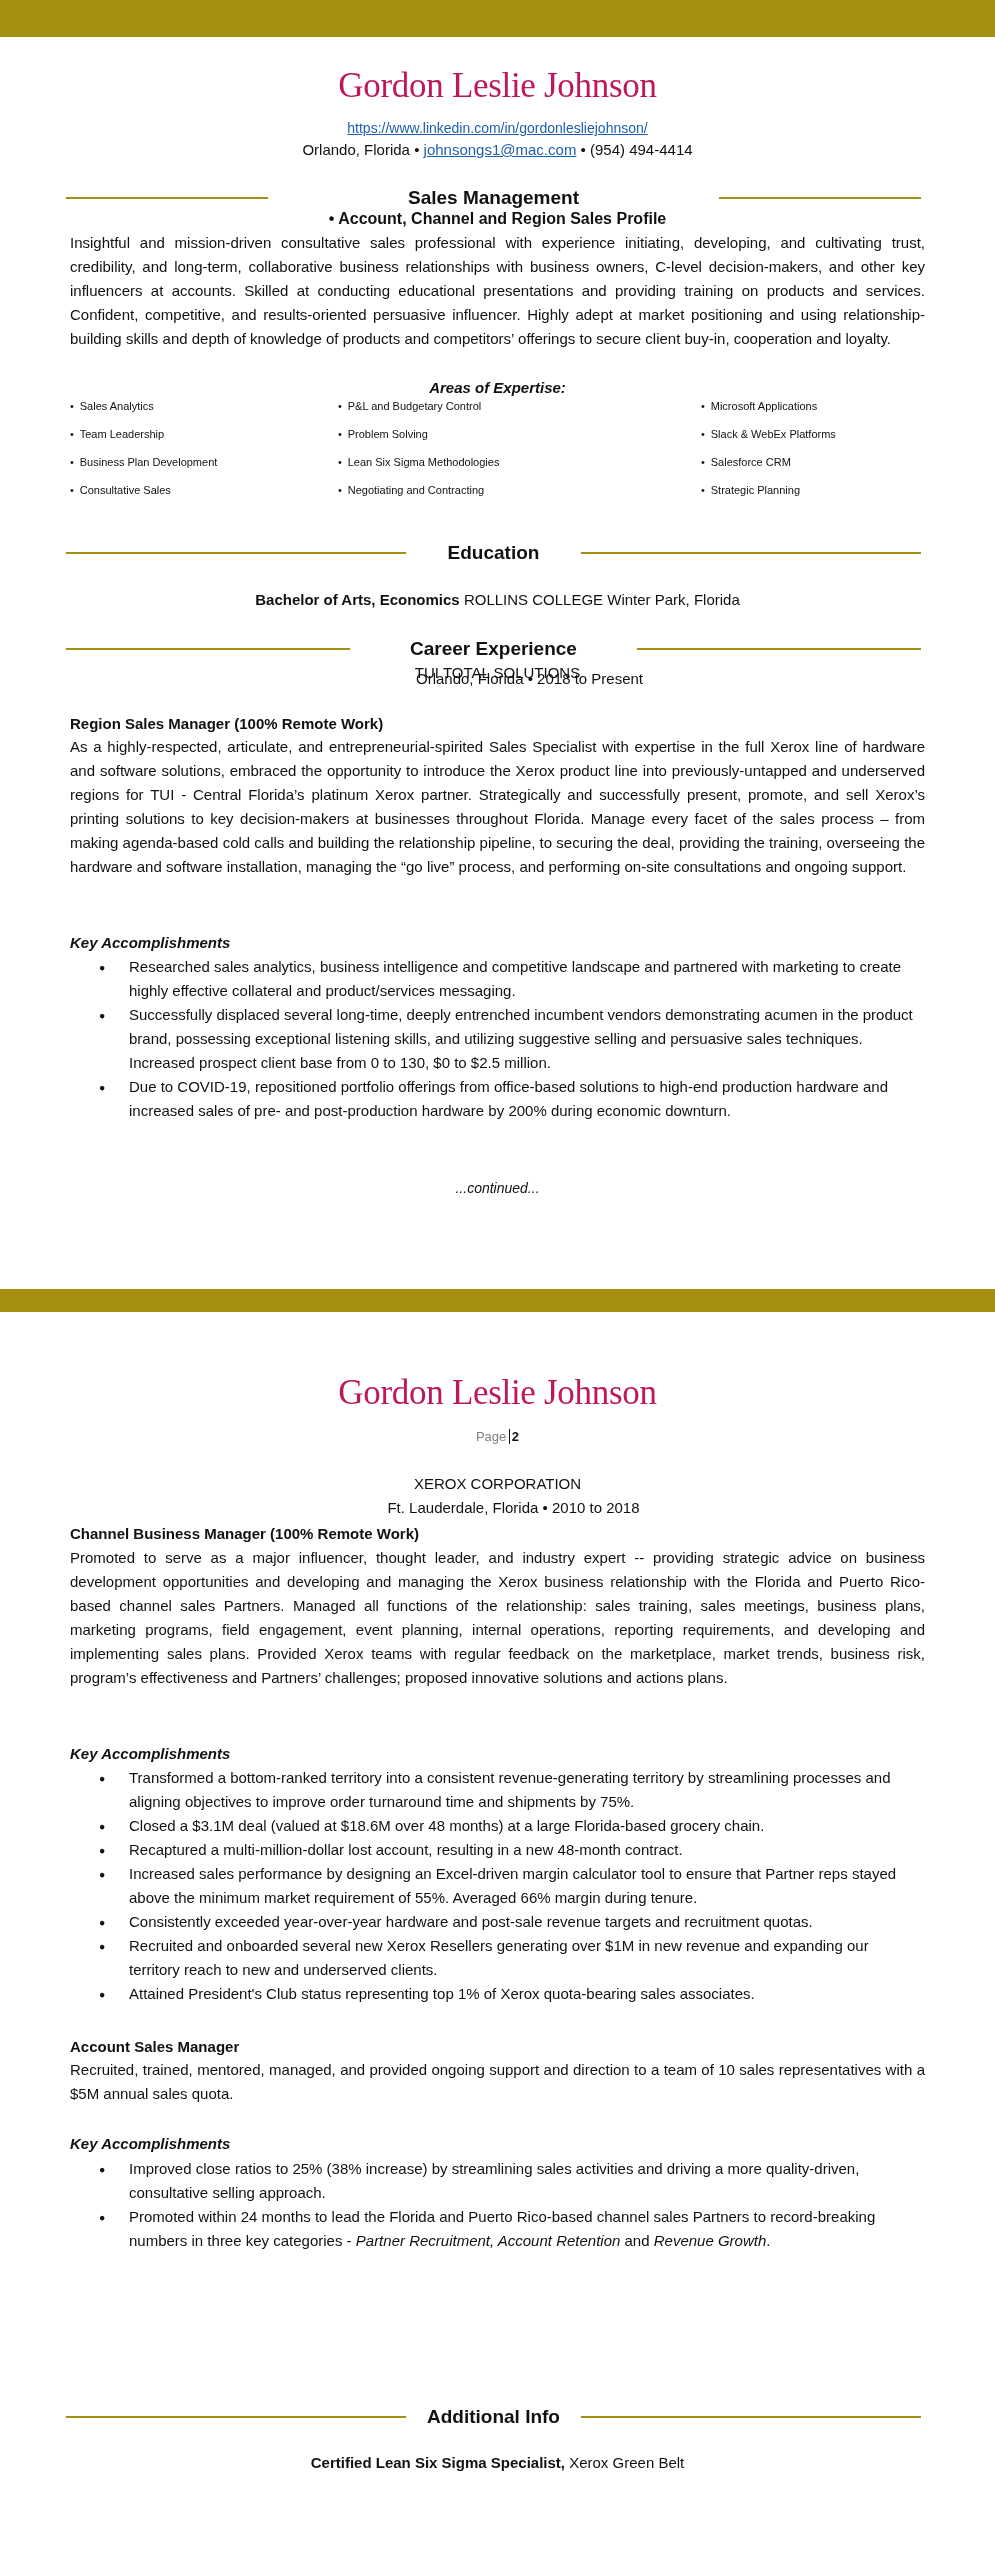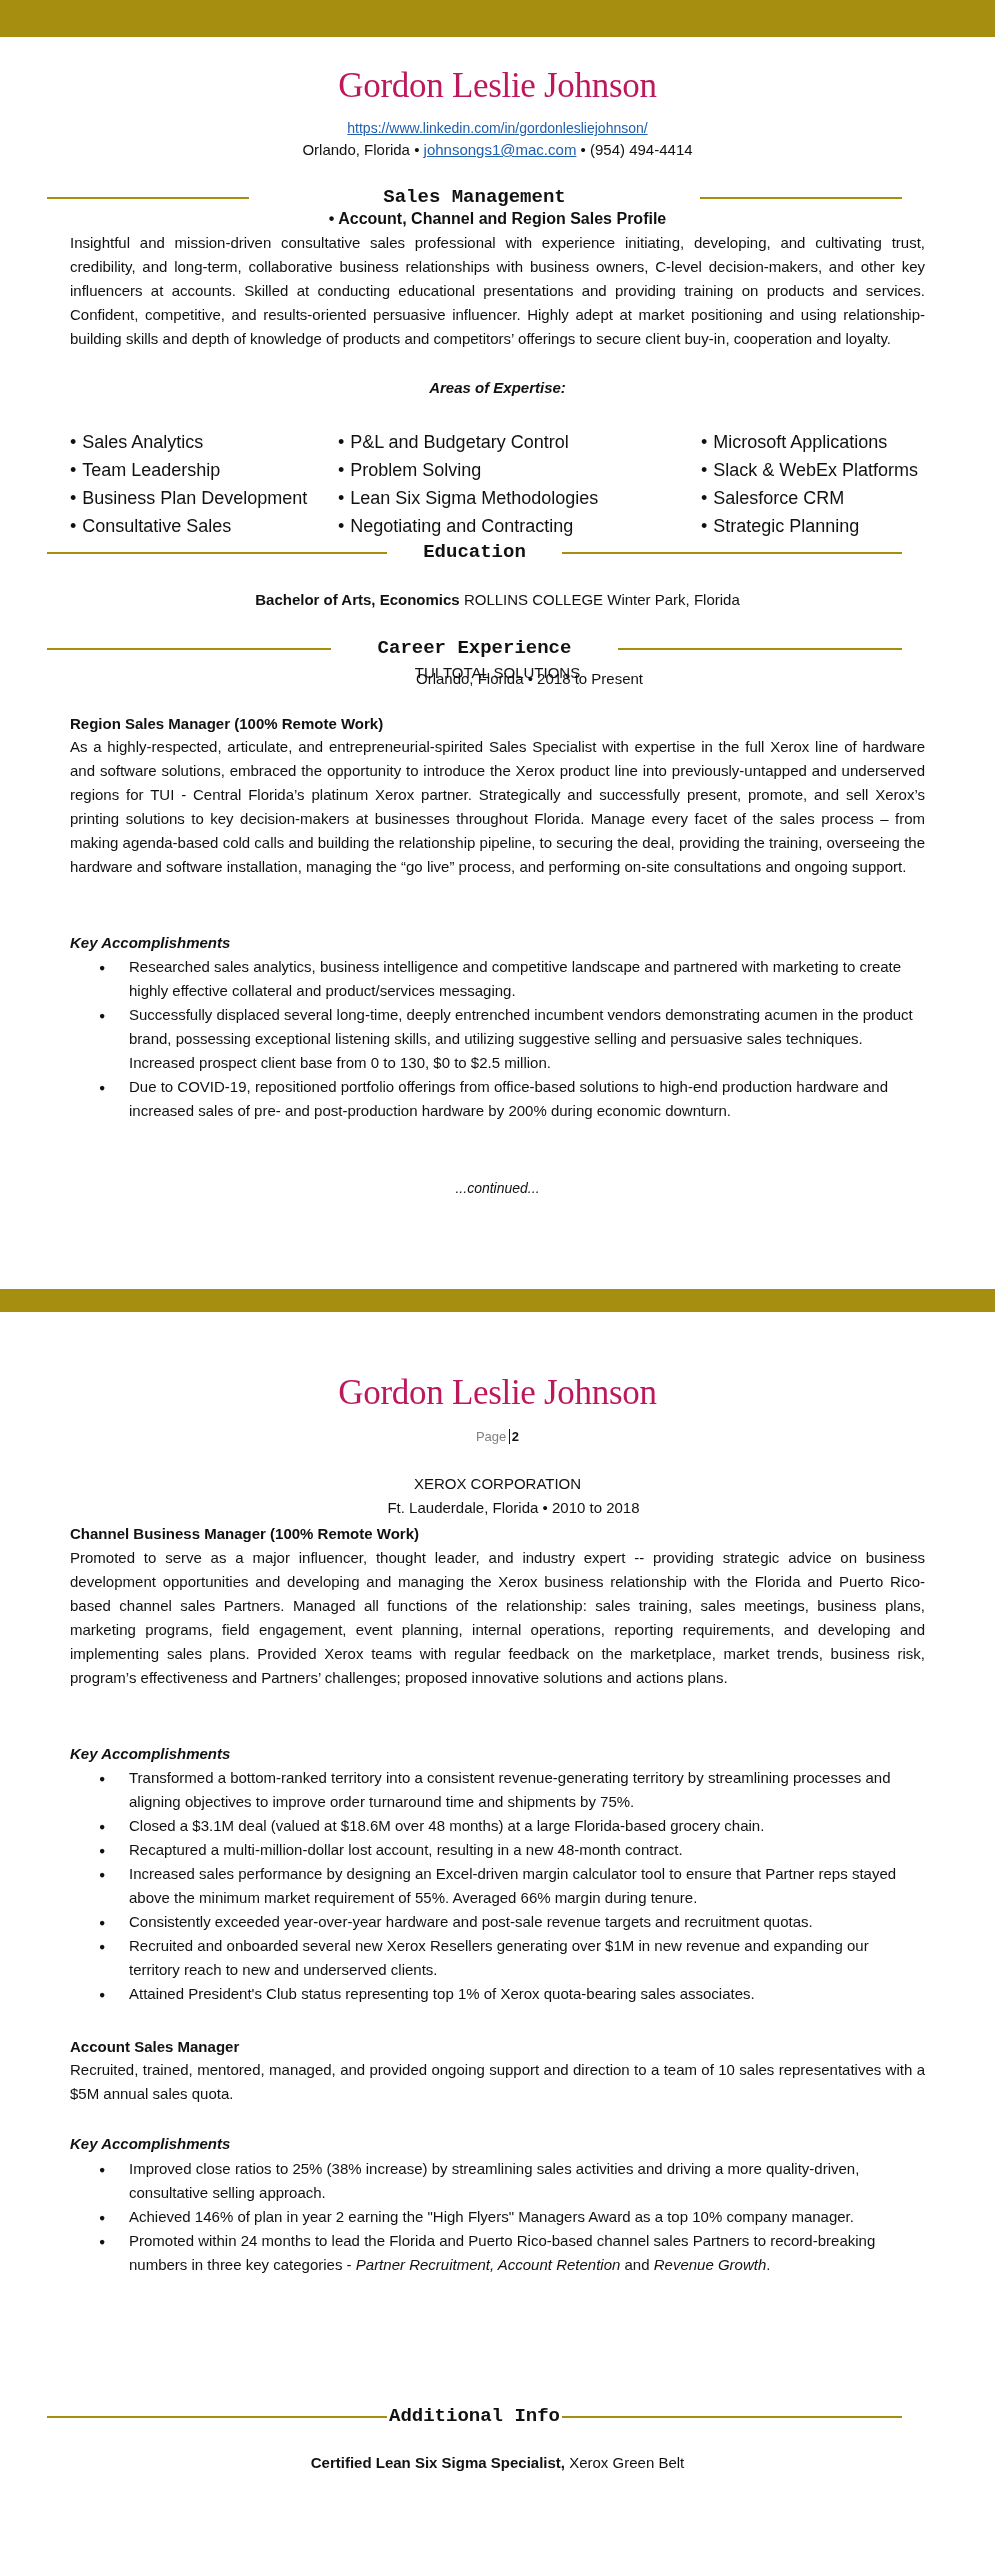--- a/index.html
+++ b/index.html
@@ -13,35 +13,35 @@
 
   .name {
     position: absolute; left: 0; width: 995px; text-align: center;
     font-family: "Liberation Serif", serif; font-size: 35px; color: #be185d;
     letter-spacing: -0.3px;
   }
   .center-line { position: absolute; left: 0; width: 995px; text-align: center; font-size: 15px; }
   .link { color: #1f5fb0; text-decoration: underline; text-align: right; }
   .link.small { font-size: 14px; }
 
-  .sec-head { position: absolute; left: 47px; width: 855px; height: 23.4px; font-family: Liberation Mono, monospace; }
+  .sec-head { position: absolute; left: 66px; width: 855px; height: 23.4px; }
   .sec-head .rule { position: absolute; top: 10.5px; height: 2.9px; background: #a68e10; }
   .sec-head .title {
     position: absolute; left: 0; width: 100%; text-align: center; top: 0;
     font-size: 19px; font-weight: bold; line-height: 23.4px;
   }
 
   .block { position: absolute; left: 70px; width: 855px; font-size: 15px; line-height: 24px; }
   .justify { text-align: justify; }
   .bold { font-weight: bold; }
   .italic { font-style: italic; }
 
   .expertise-title { position: absolute; left: 0; width: 995px; text-align: center; top: 379px;
     font-size: 15px; font-weight: bold; font-style: italic; }
-  .exp-col { position: absolute; top: 428px; font-size: 18px; line-height: 28px; }
+  .exp-col { position: absolute; top: 392px; font-size: 11px; line-height: 28px; }
   .exp-col div::before { content: "\2022"; margin-right: 5.9px; }
 
   ul.acc { margin: 0; padding: 0 0 0 59px; list-style: none; }
   ul.acc li { position: relative; font-size: 15px; line-height: 24px; }
   ul.acc li::before { content: "\25CF"; position: absolute; left: -30px; font-size: 10.5px; top: 0; }
 </style>
 </head>
 <body>
 
 <div class="band top"></div>
@@ -144,21 +144,20 @@
   </ul>
 </div>
 
 <div class="block bold" style="top:2035px; font-size:15px;">Account Sales Manager</div>
 <div class="block justify" style="top:2058px;">Recruited, trained, mentored, managed, and provided ongoing support and direction to a team of 10 sales representatives with a $5M annual sales quota.</div>
 
 <div class="block bold italic" style="top:2132px; font-size:15px;">Key Accomplishments</div>
 <div class="block" style="top:2157px; width:843px;">
   <ul class="acc">
     <li>Improved close ratios to 25% (38% increase) by streamlining sales activities and driving a more quality-driven, consultative selling approach.</li>
-    <li>Achieved 146% of plan in year 2 earning the "High Flyers" Managers Award as a top 10% company manager.</li>
     <li><span>Promoted within 24 months to lead the Florida and Puerto Rico-based channel sales Partners to record-breaking numbers in three key categories - </span><span class="italic">Partner Recruitment, Account Retention</span><span> and </span><span class="italic">Revenue Growth</span><span>.</span></li>
   </ul>
 </div>
 
 <div class="sec-head" style="top:2405px;">
   <div class="rule" style="left:0; width:340px;"></div>
   <div class="rule" style="left:515px; width:340px;"></div>
   <div class="title">Additional Info</div>
 </div>
 <div class="center-line" style="top:2454px;">

